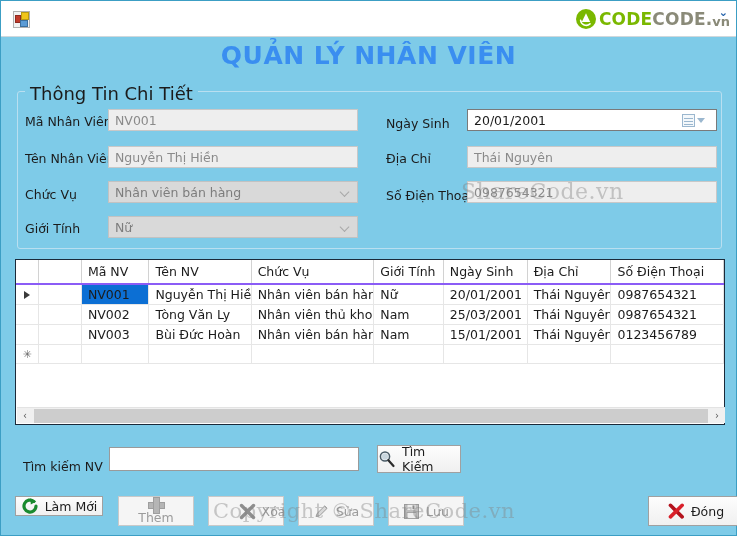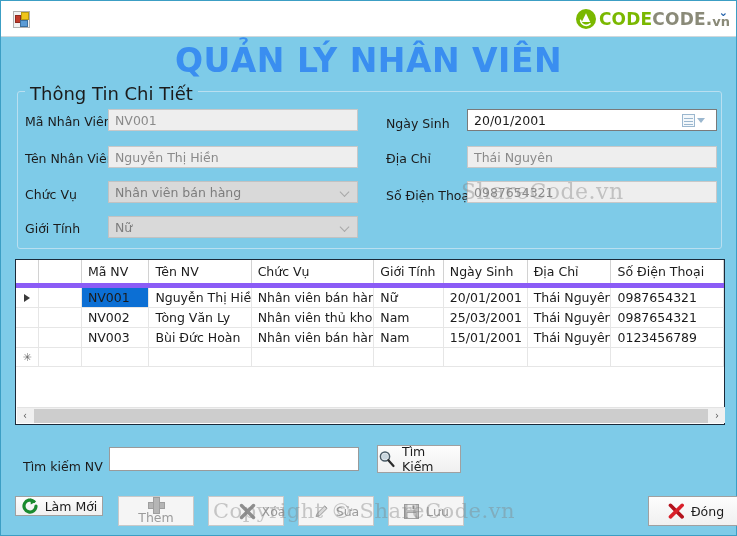--- a/index.html
+++ b/index.html
@@ -71,21 +71,21 @@
     position:absolute; right: 2px; top: -2px;
     font-size: 11px; color: #1f5fa9; font-weight: bold;
   }
 
   
   .page-title {
     position: absolute; left: 0; top: 40px;
     width: 735px; text-align: center;
     font-family: "DejaVu Sans", sans-serif;
     font-weight: bold;
-    font-size: 33px;
+    font-size: 25px;
     color: #3a8ef0;
     letter-spacing: 0.5px;
   }
 
   
   .groupbox {
     position: absolute; left: 16px; top: 90px;
     width: 705px; height: 158px;
     border: 1px solid #b9dff0;
     border-radius: 3px;
@@ -182,21 +182,21 @@
   table.grid {
     border-collapse: collapse;
     width: 100%;
     font-family: "DejaVu Sans", sans-serif;
     font-size: 12.5px;
     table-layout: fixed;
   }
   table.grid th {
     background: #ffffff;
     border-right: 1px solid #d2d2d2;
-    border-bottom: 5px solid #8b5cf6;
+    border-bottom: 2px solid #8b5cf6;
     font-weight: normal;
     color: #1b1b1b;
     text-align: left;
     padding: 4px 6px;
     height: 19px;
     box-sizing: border-box;
     white-space: nowrap;
     overflow: hidden;
   }
   table.grid td {

